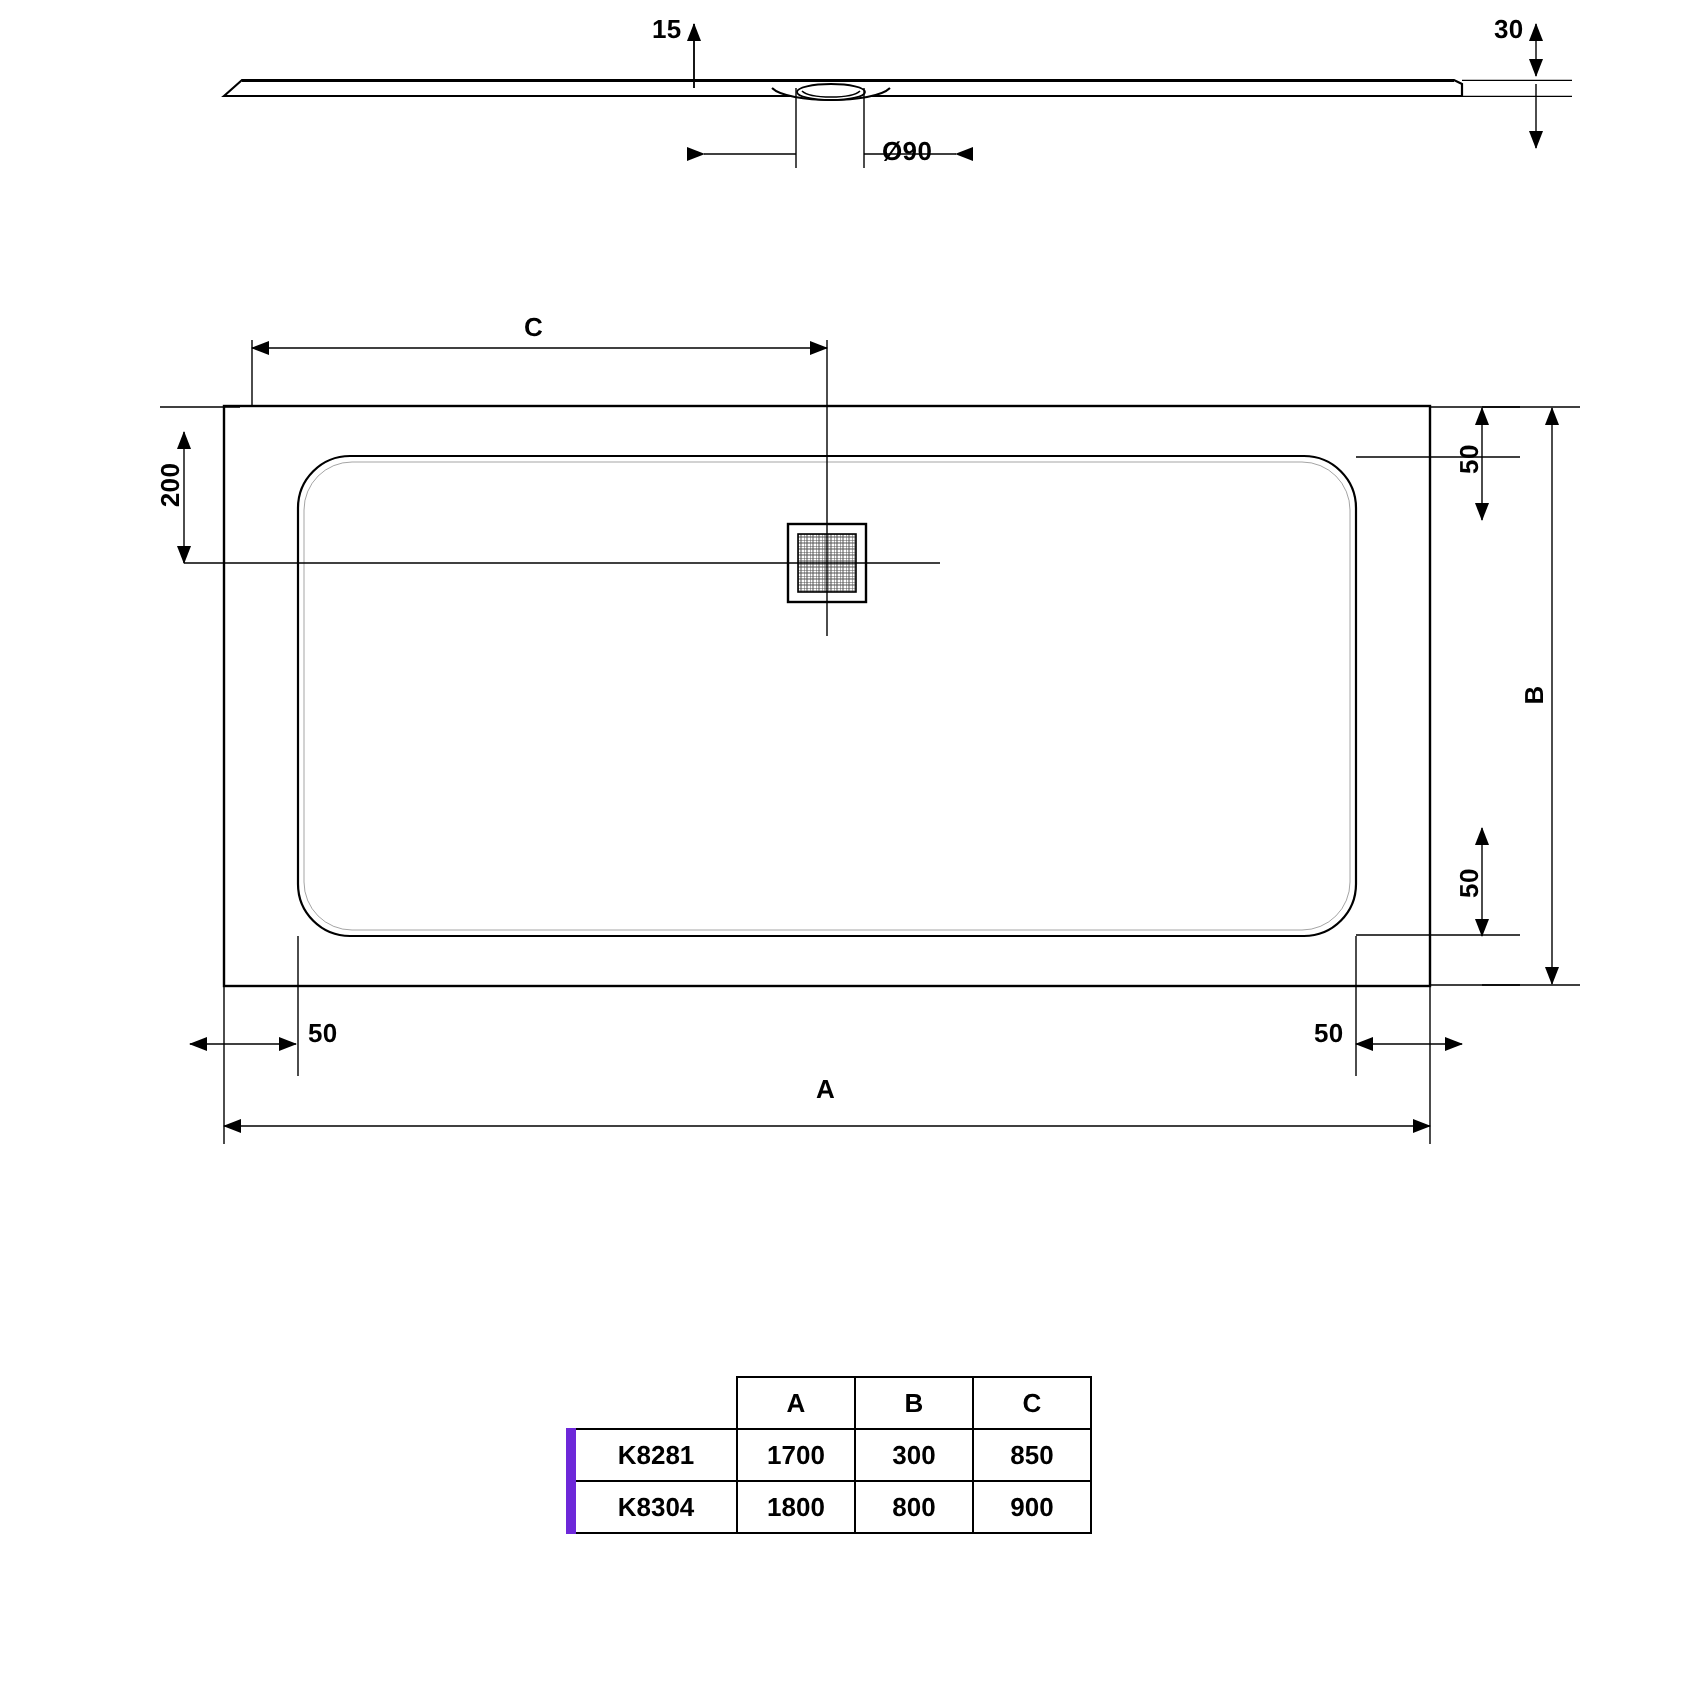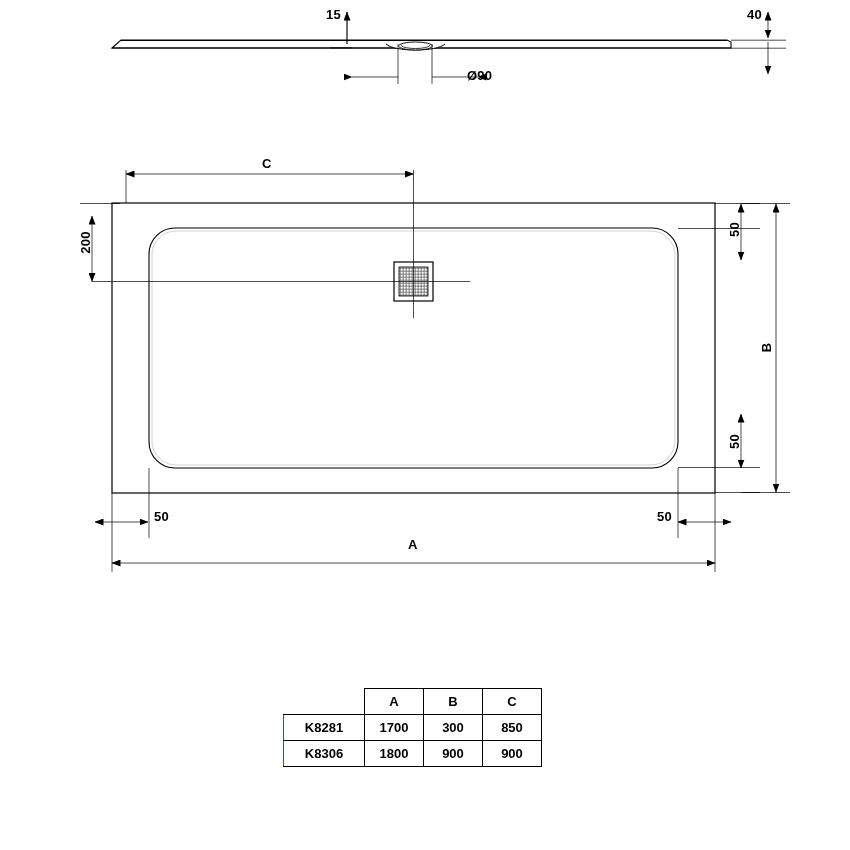--- a/index.html
+++ b/index.html
@@ -54,21 +54,21 @@
     text-align: center;
     vertical-align: middle;
     font-weight: bold;
     font-size: 13px;
     padding: 0;
   }
   #spec-table td.code, #spec-table th.code {
     width: 80px;
   }
   #spec-table th.blank, #spec-table td.code {
-    border-left: 1px solid #6d28d9;
+    border-left: 5px solid #6d28d9;
   }
   #spec-table th.blank {
     border-top: none;
     border-left: none;
     border-bottom: 1px solid #000;
   }
 </style>
 </head>
 <body>
 
@@ -181,22 +181,22 @@
     </g>
 
     <g stroke="#000" stroke-width="0.7">
       <line x1="776" y1="204" x2="776" y2="492" marker-start="url(#arrLeft)" marker-end="url(#arrRight)"></line>
       <line x1="741" y1="203.5" x2="790" y2="203.5"></line>
       <line x1="741" y1="492.5" x2="790" y2="492.5"></line>
     </g>
   </svg>
 
   <div class="lbl" style="left:326px; top:8px;">15</div>
-  <div class="lbl" style="left:747px; top:8px;">40</div>
-  <div class="lbl" style="left:441px; top:69px;margin-left:26px;">Ø90</div>
+  <div class="lbl" style="left:747px; top:8px;">30</div>
+  <div class="lbl" style="left:441px; top:69px;">Ø90</div>
 
   <div class="lbl" style="left:262px; top:157px;">C</div>
   <div class="lbl rot90" style="left:74px; top:236px;">200</div>
 
   <div class="lbl rot90" style="left:727px; top:223px;">50</div>
   <div class="lbl rot90" style="left:727px; top:435px;">50</div>
   <div class="lbl rot90" style="left:762px; top:341px;">B</div>
 
   <div class="lbl" style="left:154px; top:510px;">50</div>
   <div class="lbl" style="left:657px; top:510px;">50</div>
@@ -212,21 +212,21 @@
       </tr>
     </thead>
     <tbody>
       <tr>
         <td class="code">K8281</td>
         <td>1700</td>
         <td>300</td>
         <td>850</td>
       </tr>
       <tr>
-        <td class="code">K8306</td>
+        <td class="code">K8304</td>
         <td>1800</td>
-        <td>900</td>
+        <td>800</td>
         <td>900</td>
       </tr>
     </tbody>
   </table>
 
 </div>
 
 </body></html>

